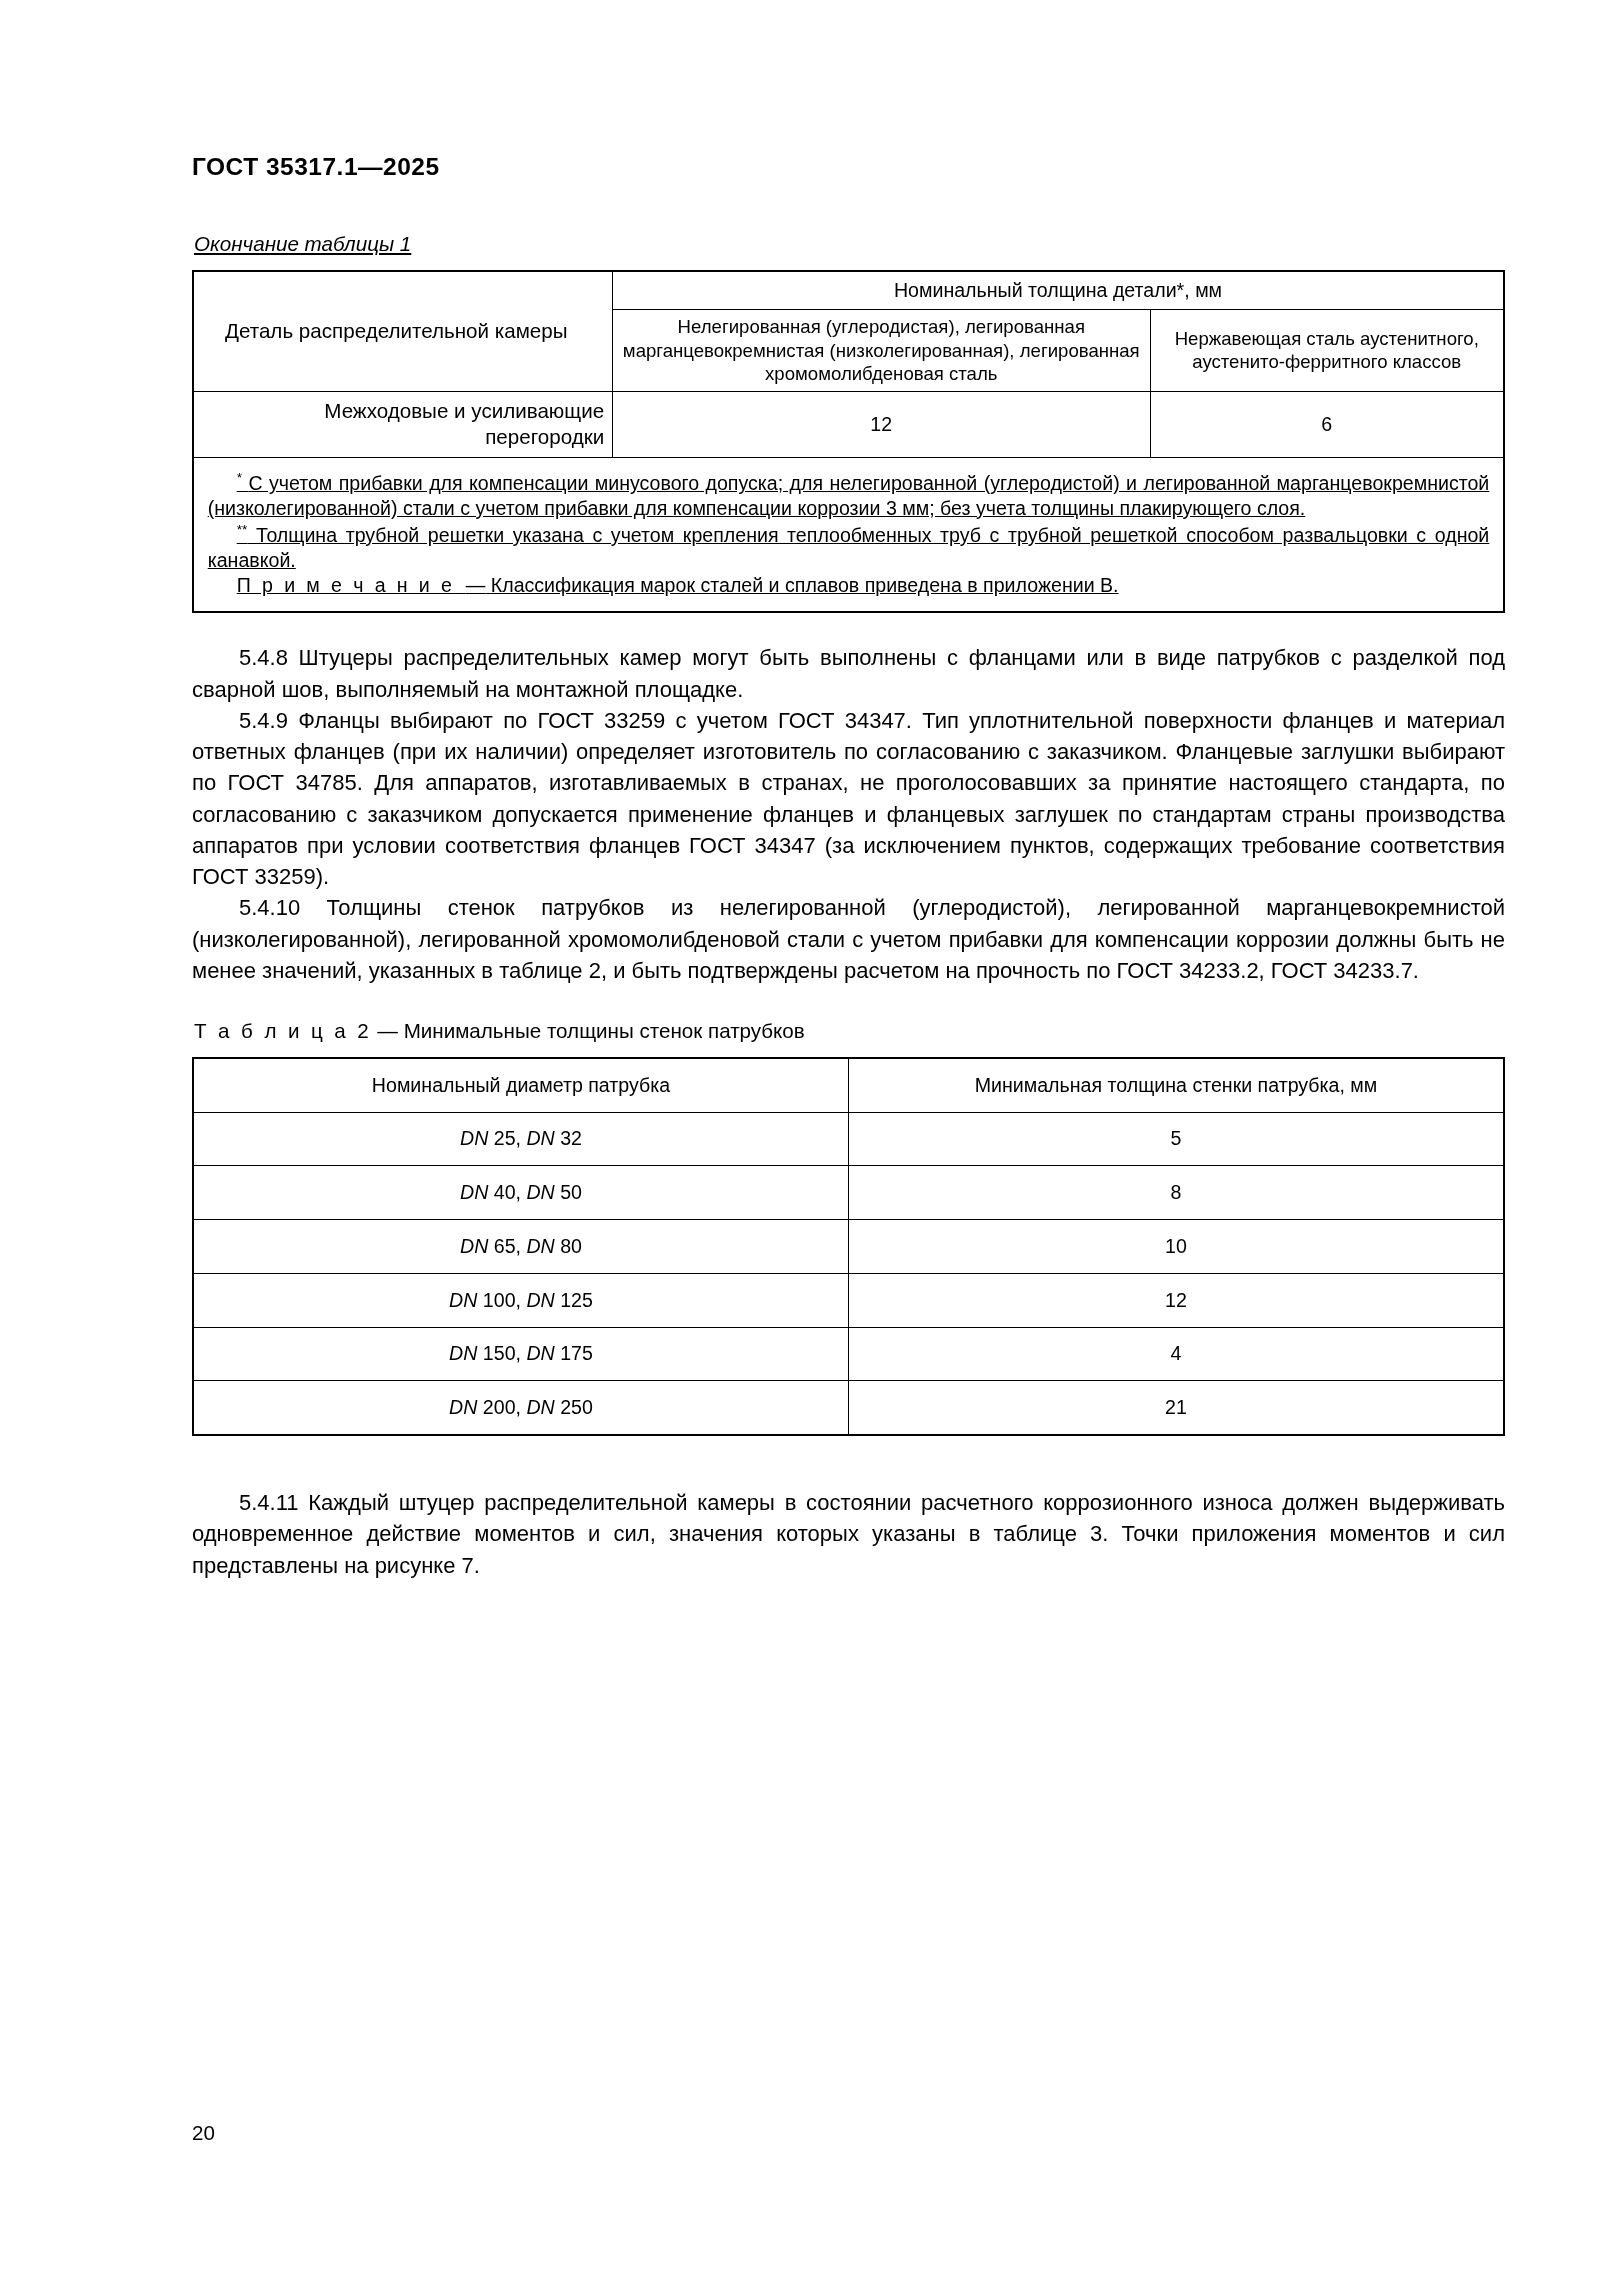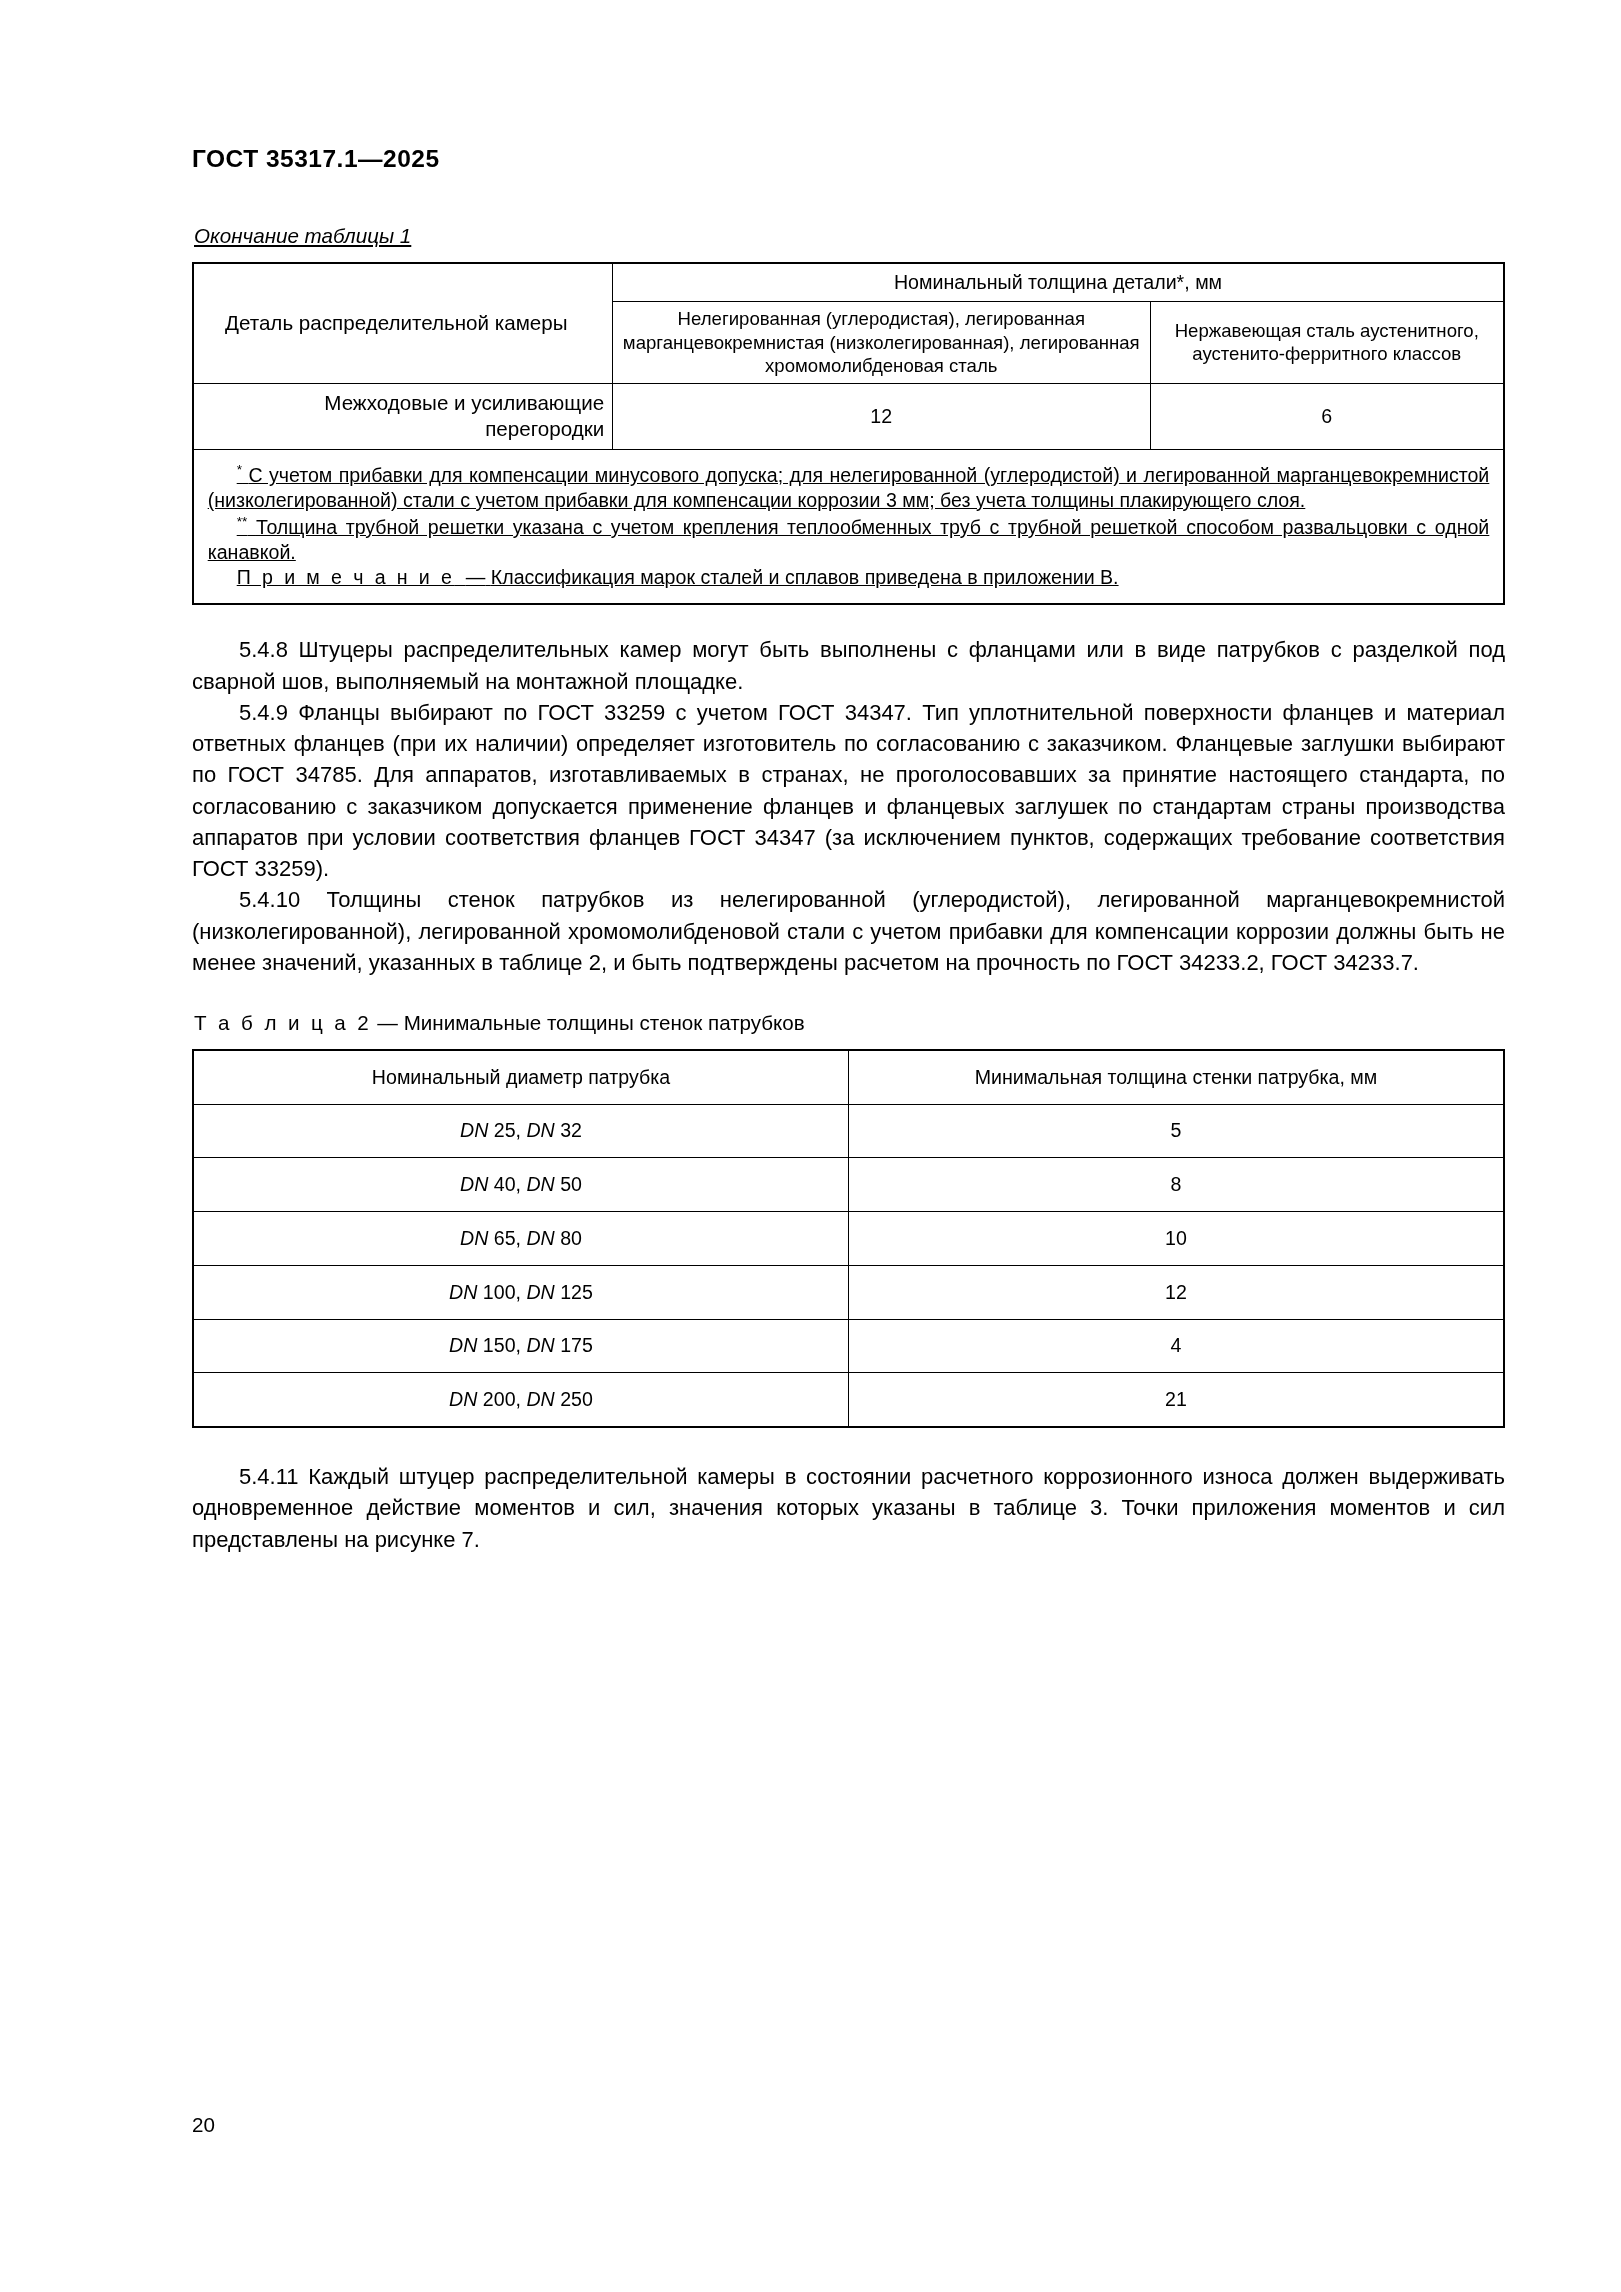--- a/index.html
+++ b/index.html
@@ -9,21 +9,21 @@
   }
   body {
     width: 1621px;
     height: 2293px;
     font-family: "Liberation Sans", sans-serif;
     color: #000000;
     position: relative;
   }
   .page {
     position: absolute;
-    left: 0; top: 8px;
+    left: 0; top: 16px;
     width: 1621px;
     height: 2145px;
     box-sizing: border-box;
     padding: 0;
   }
   .content {
     position: absolute;
     left: 192px;
     top: 137px;
     width: 1313px;
@@ -111,21 +111,21 @@
   }
   .t2 td {
     height: 41px;
     font-size: 20.6px;
   }
   .dn {
     font-style: italic;
     margin-top: 43px;
   }
   .after-t2 {
-    margin-top: 33px;
+    margin-top: 51px;
   }
   .page-number {
     position: absolute;
     left: 192px;
     top: 2105px;
     font-size: 20.6px;
   }
 </style>
 </head>
 <body>

